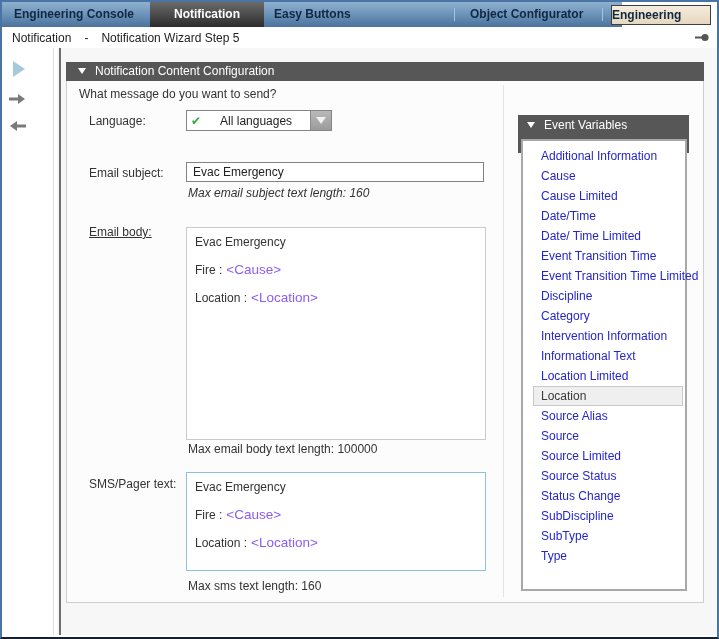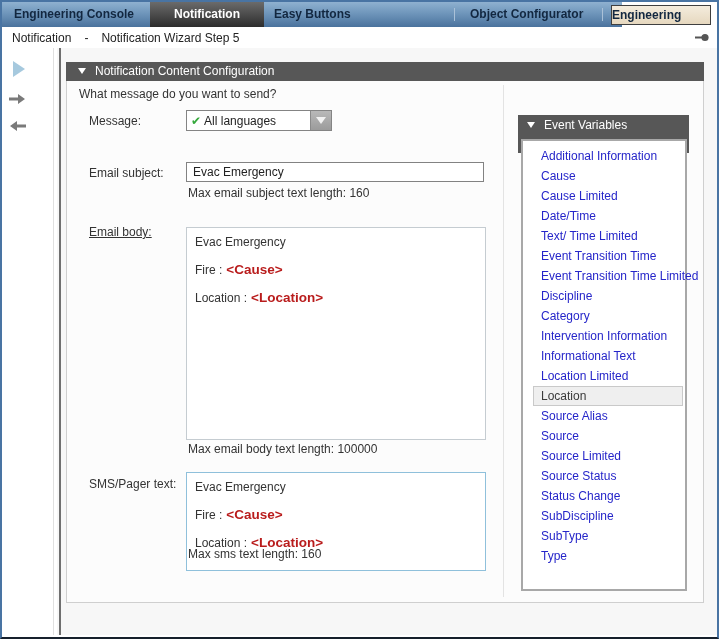--- a/index.html
+++ b/index.html
@@ -68,39 +68,39 @@
   .question { position:absolute; left:12px; top:6px; font-size:12px; color:#333333; }
   .fld-label { position:absolute; left:22px; font-size:12px; color:#333333; }
   .hint { position:absolute; left:121px; font-size:12px; color:#333333; }
 
   
   .combo {
     position:absolute; left:119px; top:29px; width:146px; height:21px;
     background:#ffffff; border:1px solid #848484; display:flex; align-items:center;
   }
   .combo .check { color:#35a93c; font-size:12px; margin-left:4px; }
-  .combo .combo-text { font-size:12px; color:#222; margin-left:3px; flex:1; }
+  .combo .combo-text { font-size:12px; color:#222; margin-left:19px; flex:1; }
   .combo-btn { width:21px; height:100%; background:linear-gradient(#b9b9b9,#9b9b9b);
     border-left:1px solid #8a8a8a; display:flex; align-items:center; justify-content:center; }
   .combo-arrow { width:0; height:0; border-left:5px solid transparent; border-right:5px solid transparent;
     border-top:7px solid #f2f2f2; }
 
   .text-input {
     position:absolute; left:119px; top:81px; width:298px; height:20px;
     border:1px solid #828282; background:#ffffff; font-family:inherit;
     font-size:12px; color:#222; padding:0 6px; outline:none;
   }
 
   .richtext { position:absolute; left:119px; background:#ffffff; font-size:12px; color:#333;
     padding:7px 8px; overflow:hidden; cursor:text; }
   .richtext.email { top:146px; width:300px; height:213px; border:1px solid #c5ccd1; }
   .richtext.sms   { top:391px; width:300px; height:99px;  border:1px solid #8fc0db; }
   .rt-line { line-height:14px; }
   .rt-line.gap { margin-top:14px; }
-  .rt-tag { font-size:13.5px; color:#b91c1c; margin-left:4px;font-weight:bold; }
+  .rt-tag { font-size:13.5px; color:#8b5cf6; margin-left:4px; }
 
   .form-divider { position:absolute; left:436px; top:4px; width:1px; height:512px; background:#e3e3e3; }
 
   
   .ev-header {
     position:absolute; left:451px; top:34px; width:171px; height:38px; background:#575757;
     color:#ffffff; font-size:12px; line-height:21px;
   }
   .ev-header .collapse-tri { margin-left:9px; }
   .ev-list {
@@ -150,60 +150,60 @@
     </div>
     <div class="splitter"></div>
 
     <div class="panel-header">
       <span class="collapse-tri"></span><span>Notification Content Configuration</span>
     </div>
 
     <div class="panel-body">
       <div class="question">What message do you want to send?</div>
 
-      <div class="fld-label" style="top:33px;">Message:</div>
+      <div class="fld-label" style="top:33px;">Language:</div>
       <div class="combo">
         <span class="check">✔</span>
         <span class="combo-text">All languages</span>
         <span class="combo-btn">
           <span class="combo-arrow"></span>
         </span>
       </div>
 
       <div class="fld-label" style="top:85px;">Email subject:</div>
       <input class="text-input" type="text" value="Evac Emergency" style="">
-      <div class="hint" style="top:105px;">Max email subject text length: 160</div>
+      <div class="hint" style="top:105px;font-style:italic;">Max email subject text length: 160</div>
 
       <div class="fld-label" style="top:144px;text-decoration:underline;">Email body:</div>
       <div class="richtext email">
         <div class="rt-line">Evac Emergency</div>
         <div class="rt-line gap"><span>Fire :</span><span class="rt-tag">&lt;Cause&gt;</span></div>
         <div class="rt-line gap"><span>Location :</span><span class="rt-tag">&lt;Location&gt;</span></div>
       </div>
       <div class="hint" style="top:361px;">Max email body text length: 100000</div>
 
       <div class="fld-label" style="top:396px;">SMS/Pager text:</div>
       <div class="richtext sms">
         <div class="rt-line">Evac Emergency</div>
         <div class="rt-line gap"><span>Fire :</span><span class="rt-tag">&lt;Cause&gt;</span></div>
         <div class="rt-line gap"><span>Location :</span><span class="rt-tag">&lt;Location&gt;</span></div>
       </div>
-      <div class="hint" style="top:466px;text-align:center;">Max sms text length: 160</div>
+      <div class="hint" style="top:498px;text-align:center;">Max sms text length: 160</div>
 
       <div class="form-divider"></div>
 
       <div class="ev-header">
         <span class="collapse-tri"></span><span>Event Variables</span>
       </div>
       <div class="ev-list">
         <div class="ev-item">Additional Information</div>
         <div class="ev-item">Cause</div>
         <div class="ev-item">Cause Limited</div>
         <div class="ev-item">Date/Time</div>
-        <div class="ev-item">Text/ Time Limited</div>
+        <div class="ev-item">Date/ Time Limited</div>
         <div class="ev-item">Event Transition Time</div>
         <div class="ev-item">Event Transition Time Limited</div>
         <div class="ev-item">Discipline</div>
         <div class="ev-item">Category</div>
         <div class="ev-item">Intervention Information</div>
         <div class="ev-item">Informational Text</div>
         <div class="ev-item">Location Limited</div>
         <div class="ev-item selected">Location</div>
         <div class="ev-item">Source Alias</div>
         <div class="ev-item">Source</div>

